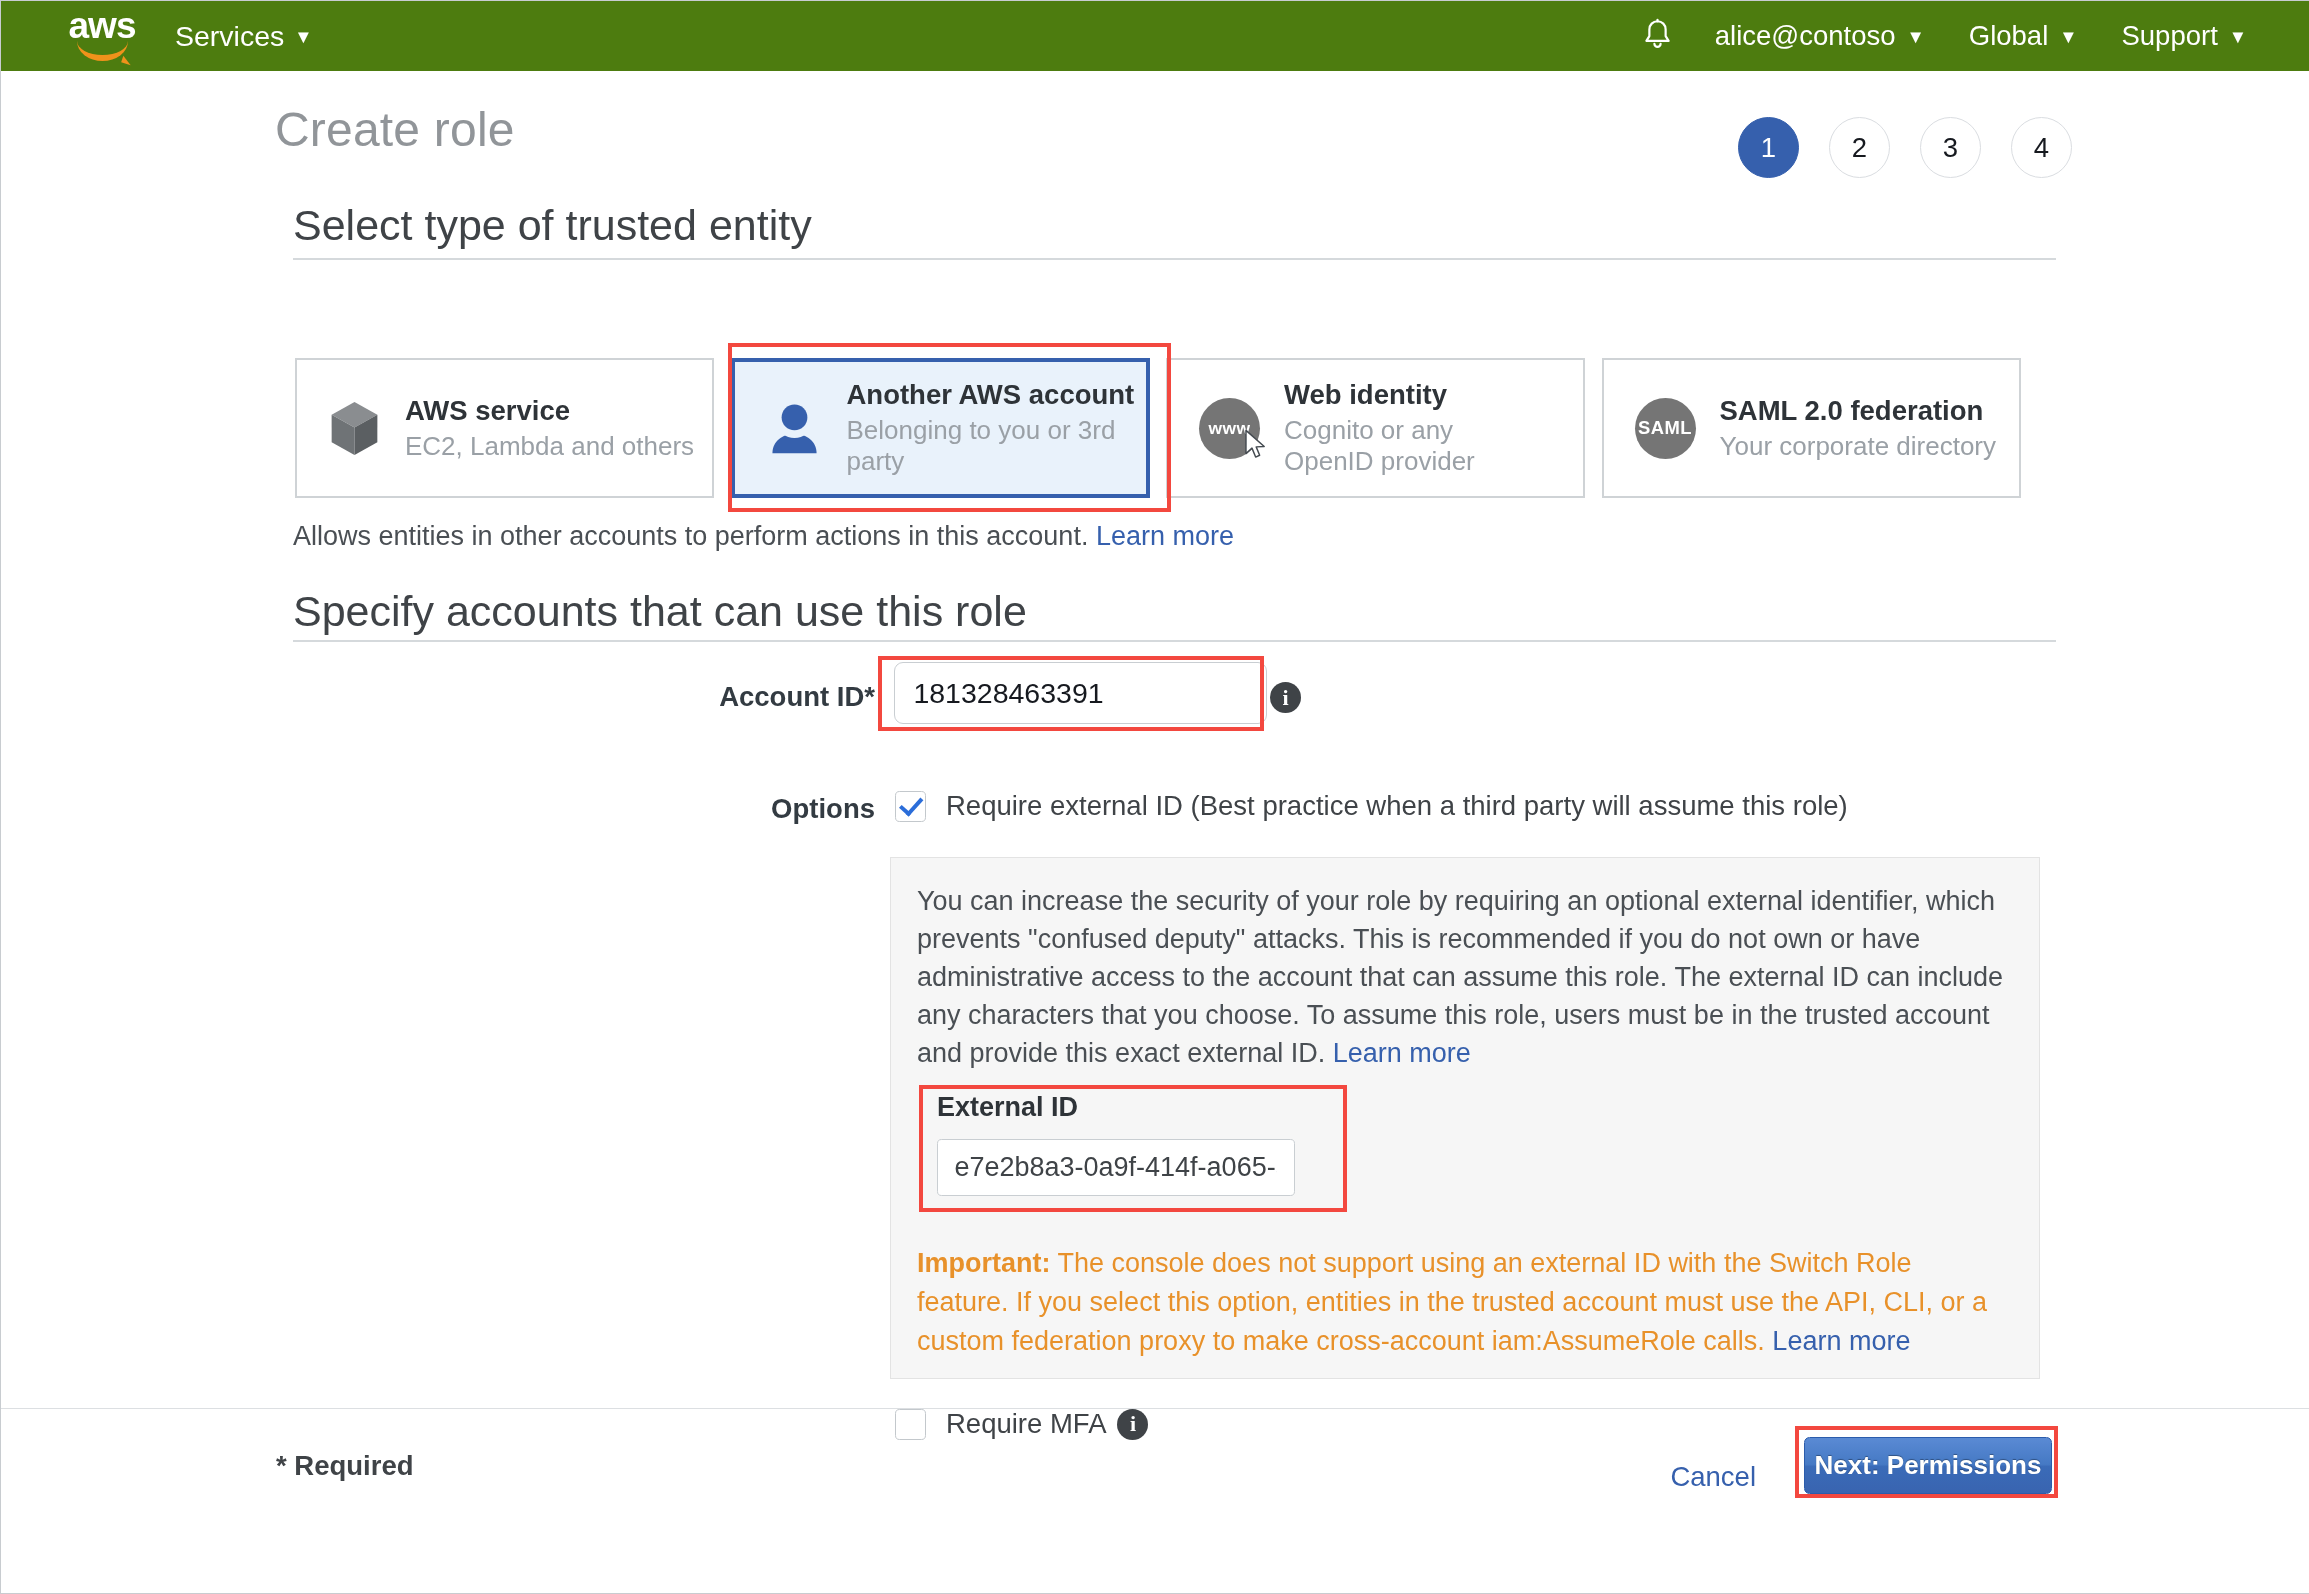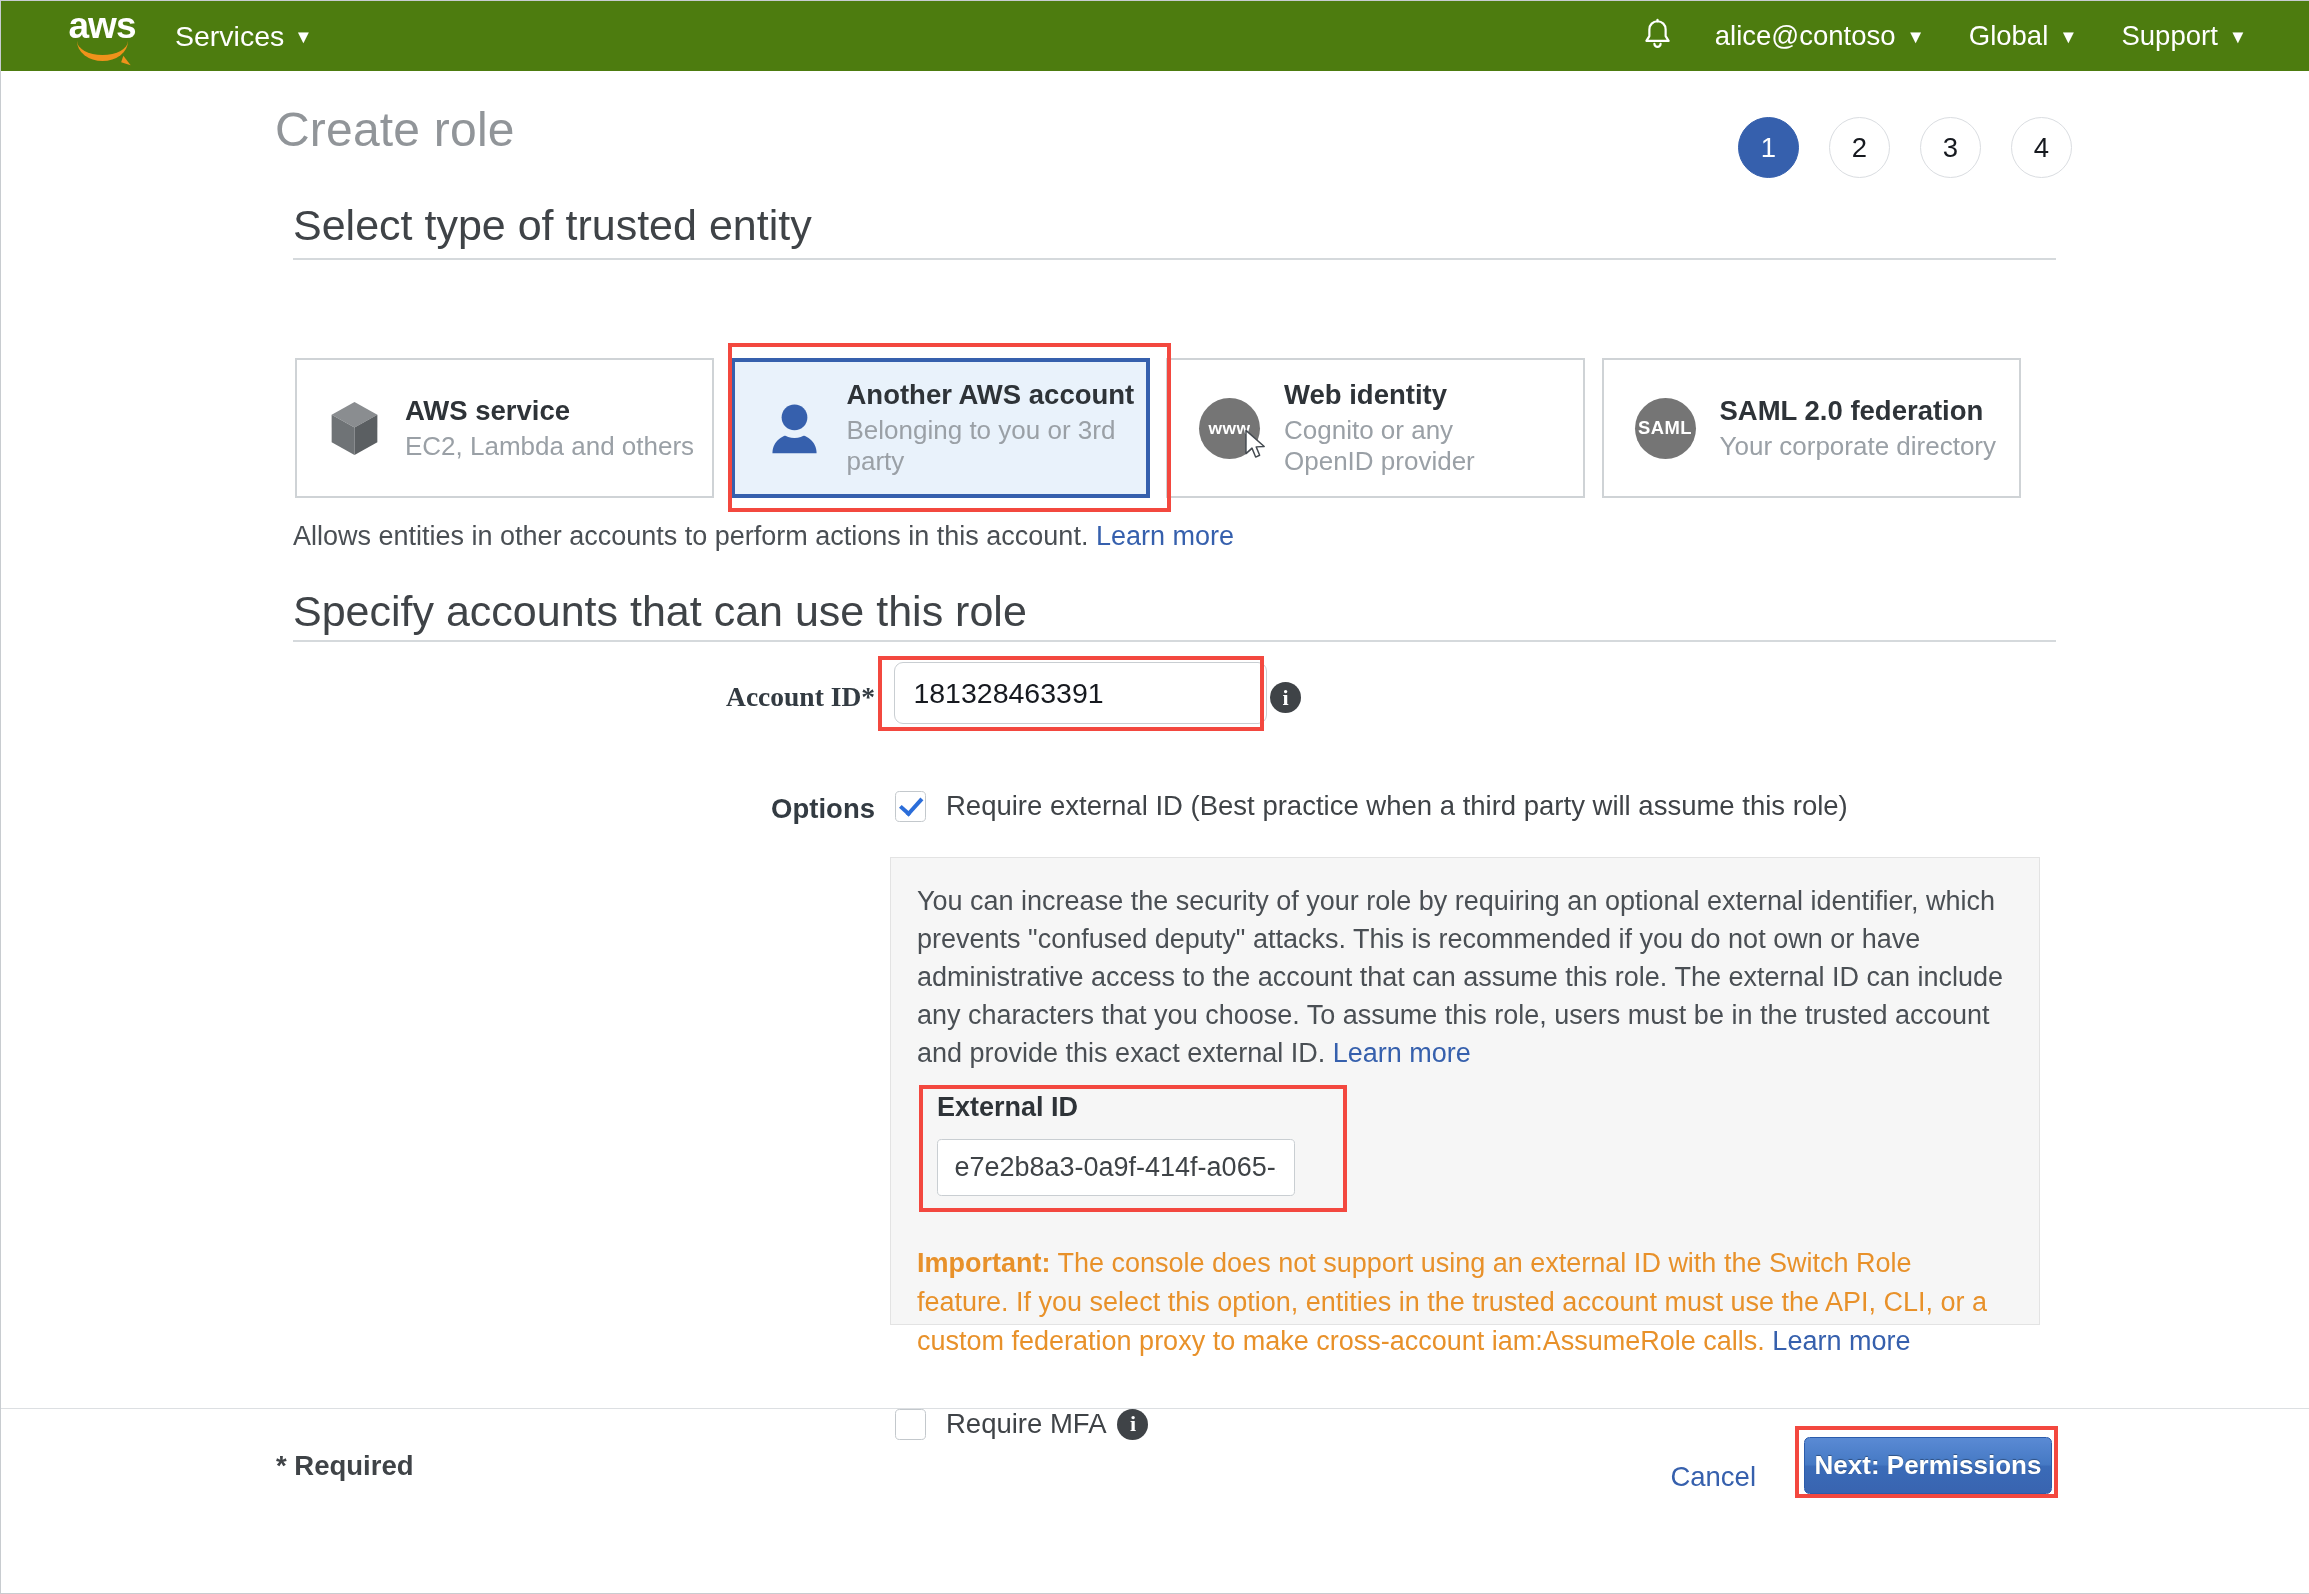--- a/index.html
+++ b/index.html
@@ -174,21 +174,21 @@
   }
   .opt-row {
     position: absolute; left: 894px; top: 719px;
     display: flex; align-items: center; gap: 20px;
   }
   .opt-row .lbl { font-size: 27.5px; color: #3f4347; }
 
   
   .extpanel {
     position: absolute; left: 889px; top: 786px;
-    width: 1150px; height: 468px;
+    width: 1150px; height: 522px;
     background: #f6f6f6; border: 1.8px solid #e3e3e3;
   }
   .extpanel p {
     margin: 0; padding: 0;
     font-size: 27px; color: #4a4f54; line-height: 38px;
   }
   .extpanel .para { position: absolute; left: 26px; top: 24px; width: 1093px; }
   .ext-card {
     position: absolute; left: 27.5px; top: 234px;
     width: 421px; height: 129px;
@@ -358,21 +358,21 @@
     </span>
 
     <div class="allows">
       <span>Allows entities in other accounts to perform actions in this account.</span>
       <span class="lnk">Learn more</span>
     </div>
 
     <div class="sec-title" style="top:516px;">Specify accounts that can use this role</div>
     <div class="sec-rule" style="top:569px;"></div>
 
-    <div class="field-label" style="left:562px; top:610px; width:312px;font-family:Liberation Serif, serif;">Account ID*</div>
+    <div class="field-label" style="left:562px; top:610px; width:312px;">Account ID*</div>
 
     <input class="acct-input" type="text" value="181328463391" style="">
     <div class="acct-hl"></div>
     <span class="info-dot acct-info">i</span>
 
     <div class="field-label" style="left:562px; top:722px; width:312px;">Options</div>
 
     <div class="opt-row">
       <span class="cb checked"></span>
       <span class="lbl">Require external ID (Best practice when a third party will assume this role)</span>

